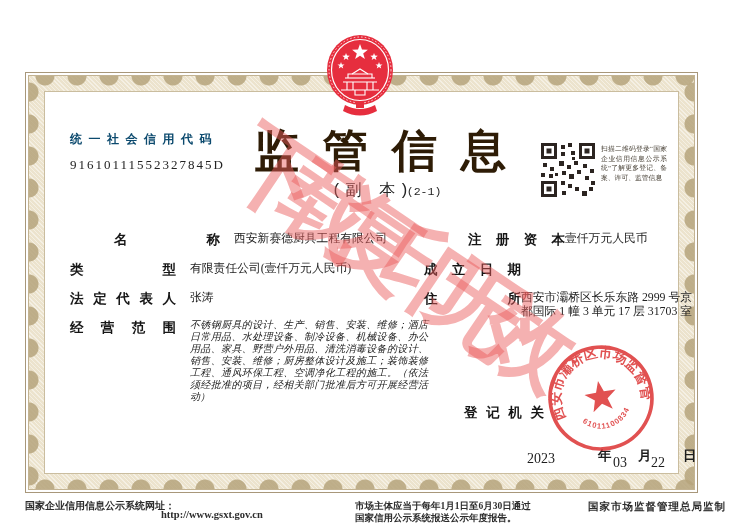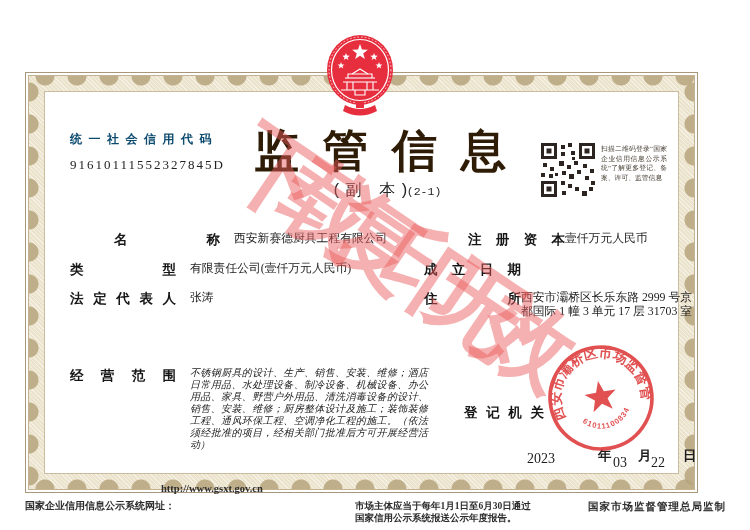--- a/index.html
+++ b/index.html
@@ -42,21 +42,21 @@
 
   
   .flabel { position:absolute; font-weight:bold; color:#161616; font-size:13.5px;
     text-align:justify; text-align-last:justify; font-family:"Liberation Serif", serif; }
   .flabel.l { left:70px; width:106px; }
   .flabel.r { left:424px; width:97px; }
   .fvalue { position:absolute; color:#232323; font-size:11.8px; line-height:14px;
     font-family:"Liberation Serif", serif; }
   .fvalue.l { left:190px; width:238px; }
   .fvalue.r { left:521px; width:178px; }
-  .y1 { top:231px;margin-left:44px; } .y2 { top:261px; } .y3 { top:290px; } .y4 { top:319px;margin-top:48px; }
+  .y1 { top:231px;margin-left:44px; } .y2 { top:261px; } .y3 { top:290px; } .y4 { top:319px; }
   .scope-value { font-size:10px; line-height:12px; text-align:justify;font-style:italic; }
 
   
   .reg-label { position:absolute; left:464px; top:404px; width:80px; font-weight:bold;
     font-size:13.5px; color:#161616; text-align:justify; text-align-last:justify;
     font-family:"Liberation Serif", serif; }
   .date-part { position:absolute; color:#1d1d1d; font-family:"Liberation Serif", serif;
     font-size:13.5px; white-space:nowrap; }
   .dp-num { font-size:14px; }
   .d-2023 { left:527px; top:451px; } .d-nian { left:598px; top:447px; font-weight:bold; }
@@ -68,21 +68,21 @@
     transform:rotate(-10deg); opacity:.88; }
 
   
   .wm-char { position:absolute; z-index:5; font-size:92px; font-weight:bold;
     color:rgba(235,93,93,.48); transform:rotate(34deg); font-family:"Liberation Serif", serif;
     line-height:1; }
 
   
   .footer-left-1 { position:absolute; left:25px; top:499px; font-size:10px; font-weight:bold;
     color:#2c2c2c; font-family:"Liberation Serif", serif; }
-  .footer-left-2 { position:absolute; left:113px; top:483px; font-size:10.5px; font-weight:bold;
+  .footer-left-2 { position:absolute; left:113px; top:509px; font-size:10.5px; font-weight:bold;
     color:#2c2c2c; font-family:"Liberation Serif", serif;padding-left:48px; }
   .footer-mid { position:absolute; left:355px; top:500px; width:235px; font-size:9.5px;
     font-weight:bold; line-height:12px; color:#2c2c2c; font-family:"Liberation Serif", serif; }
   .footer-right { position:absolute; left:588px; top:500px; font-size:10.5px; font-weight:bold;
     letter-spacing:1px; color:#2c2c2c; font-family:"Liberation Serif", serif; white-space:nowrap; }
 </style>
 </head>
 <body>
 
 <div class="page">

